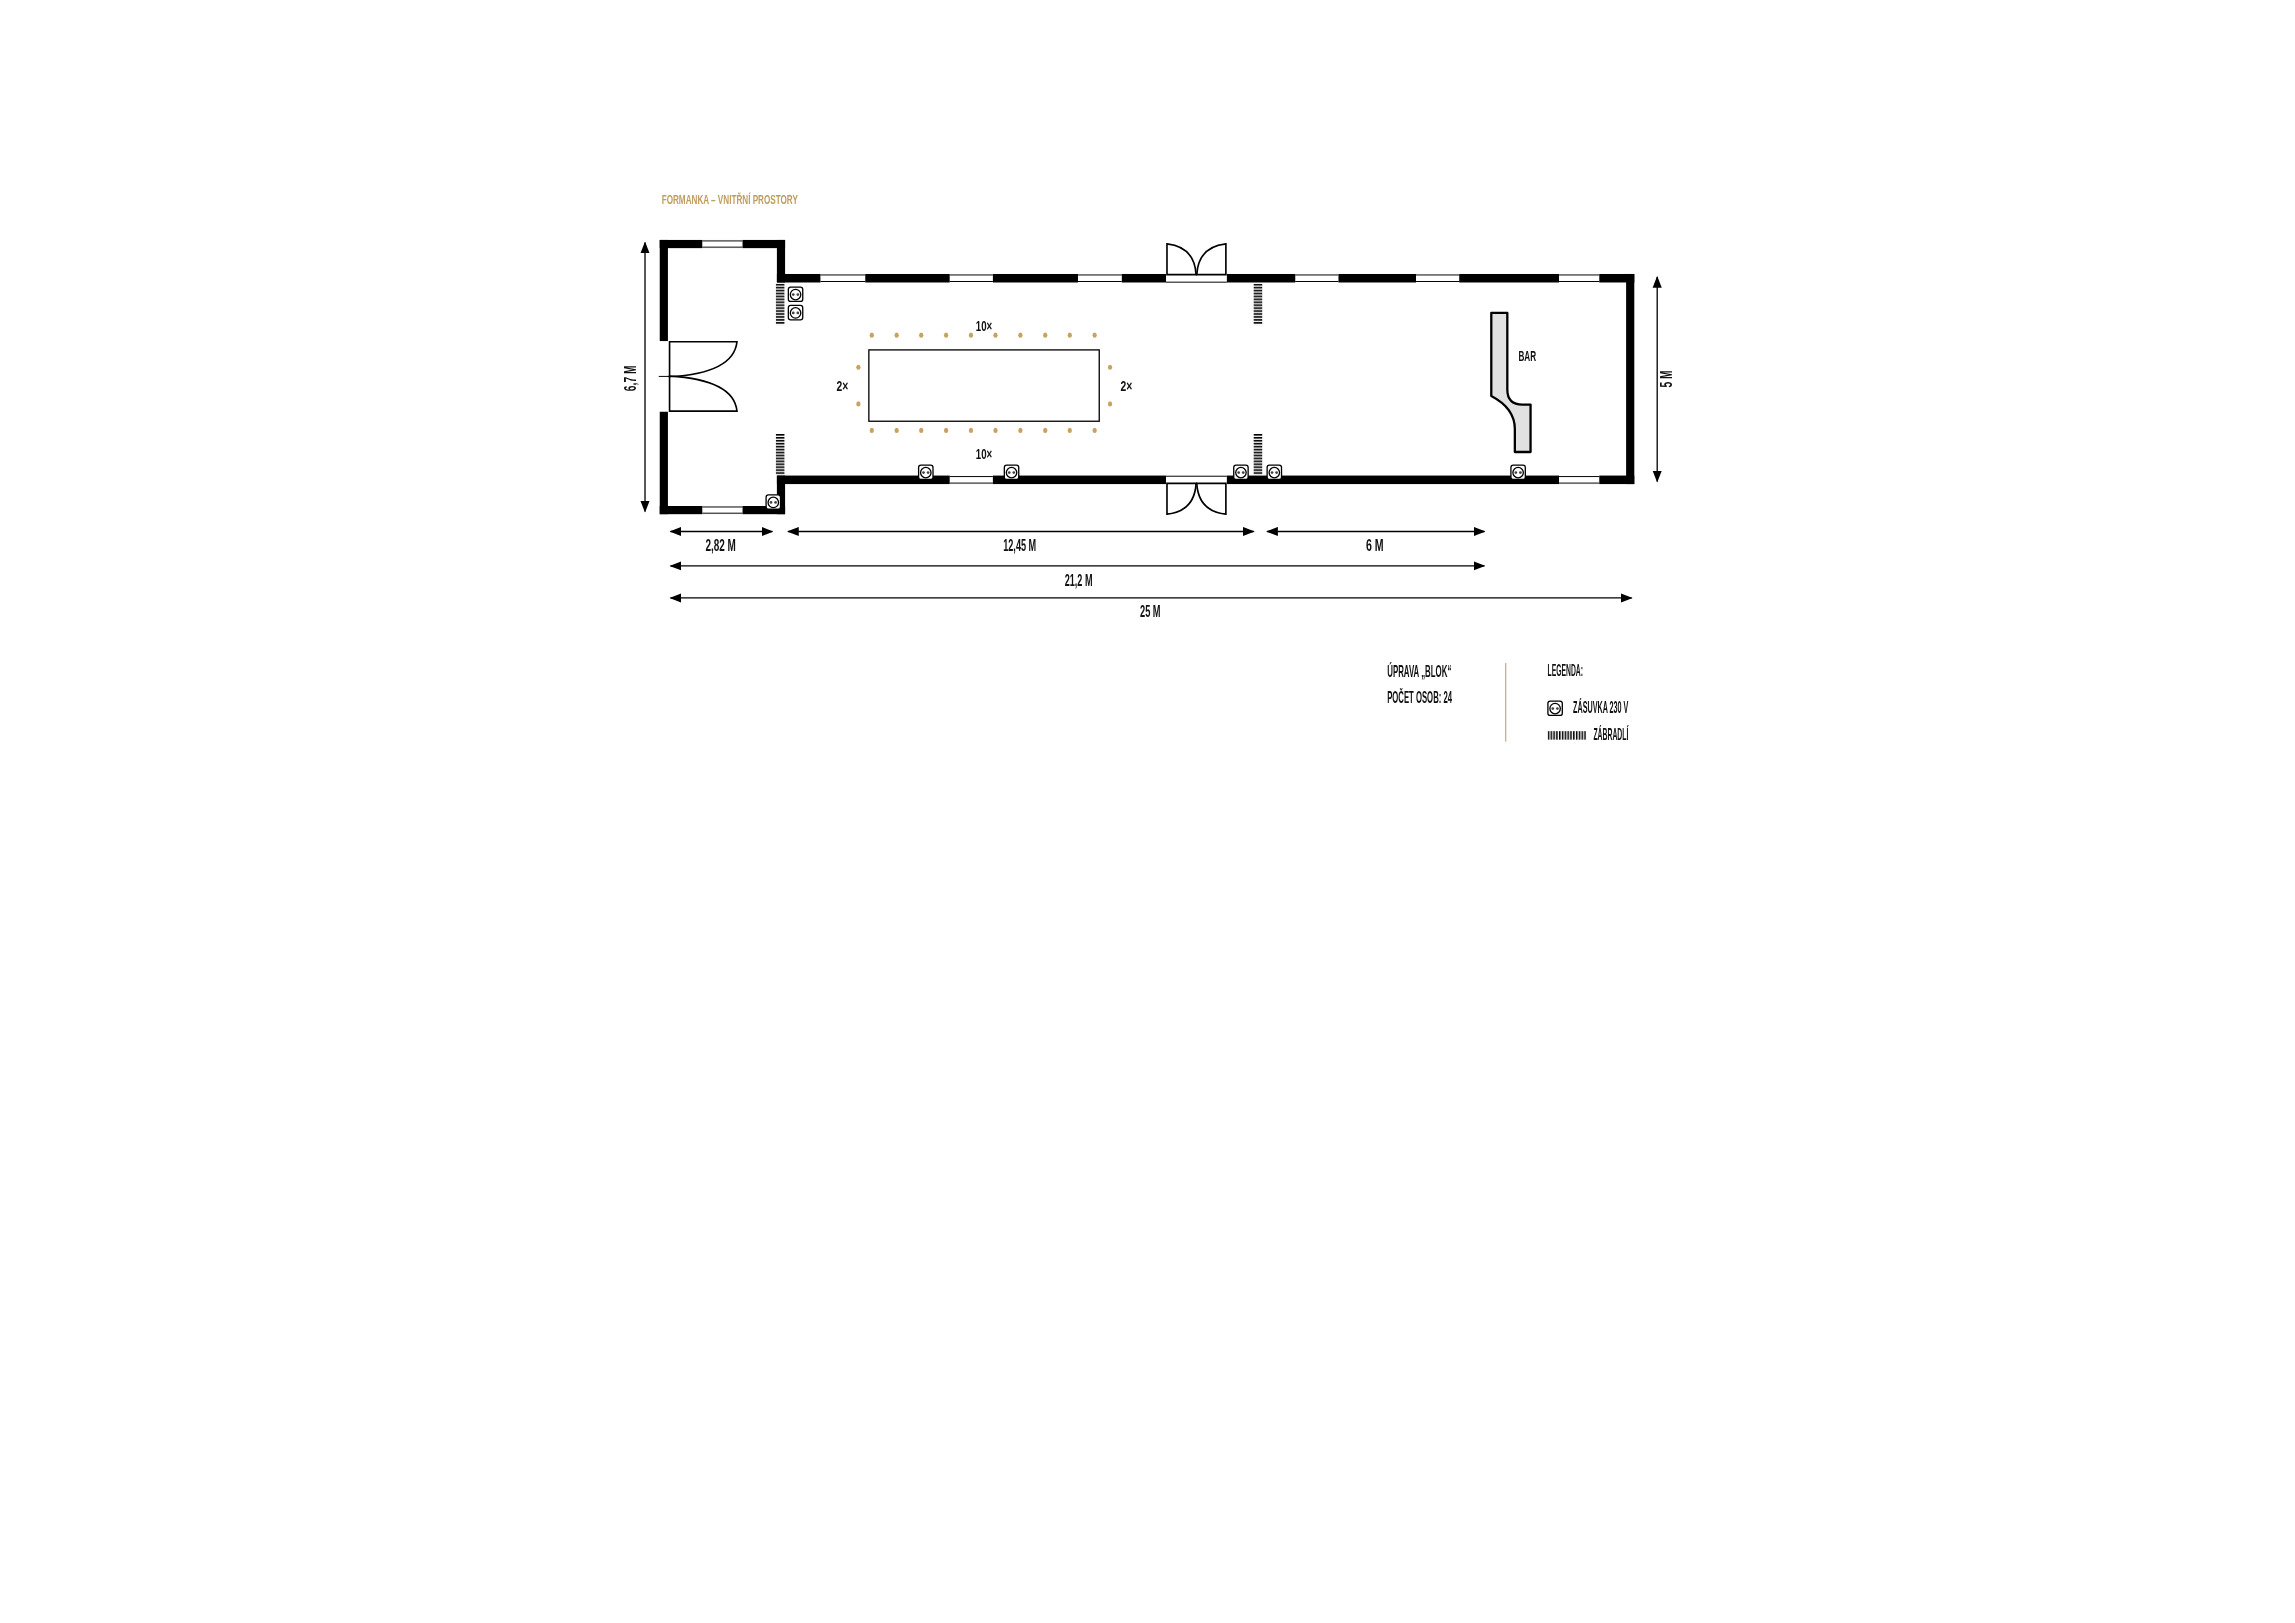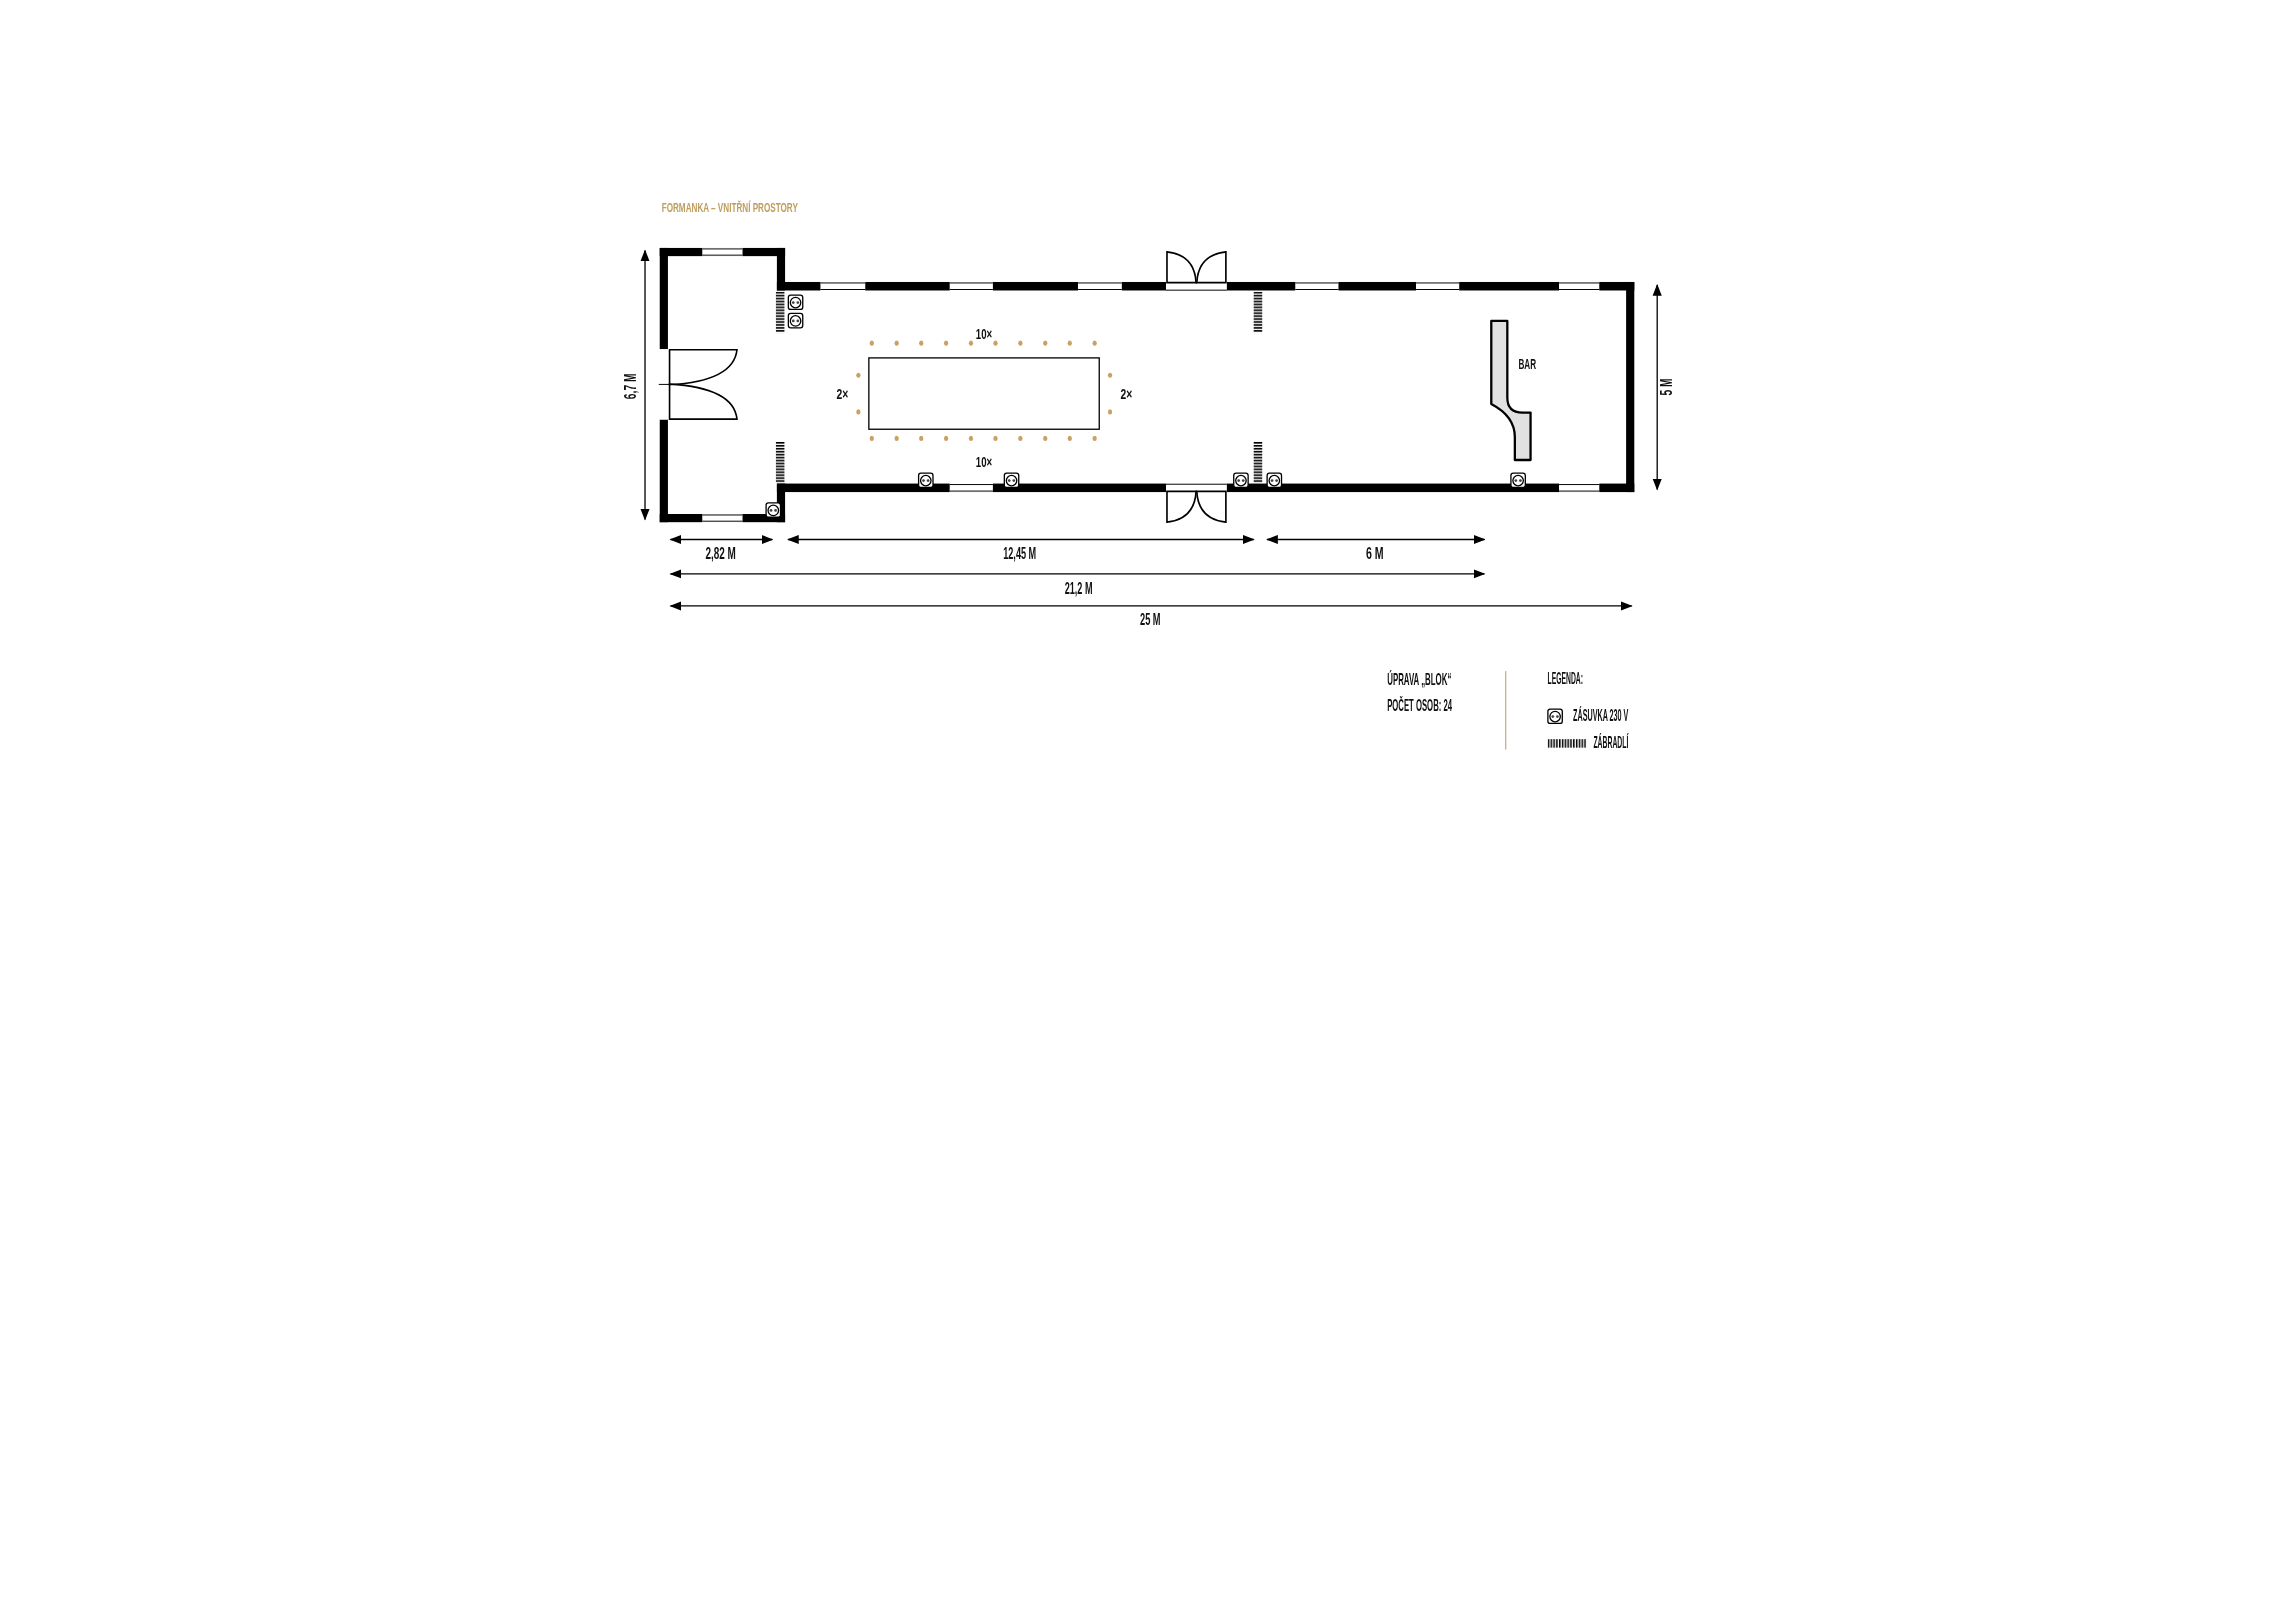--- a/index.html
+++ b/index.html
@@ -1,17 +1,17 @@
 <!DOCTYPE html>
 <html style="font-size:10.5px"><head>
 <meta charset="utf-8">
 <style>
   html,body{margin:0;padding:0;background:#ffffff;}
   body{font-family:"Liberation Sans", sans-serif;}
-  .page{width:100%;max-width:1148px;margin:12px auto;background:#6d28d9;}
+  .page{width:100%;max-width:1148px;margin:4px auto;background:#6d28d9;}
   svg{display:block;width:100%;height:auto;background:#fff;}
   text{font-family:"Liberation Sans", sans-serif;font-weight:bold;fill:#111;}
   .gold{fill:#bf9d5c;}
 </style>
 </head>
 <body>
 
 <div class="page">
 <svg viewBox="0 0 3508 2481" xmlns="http://www.w3.org/2000/svg">
 

